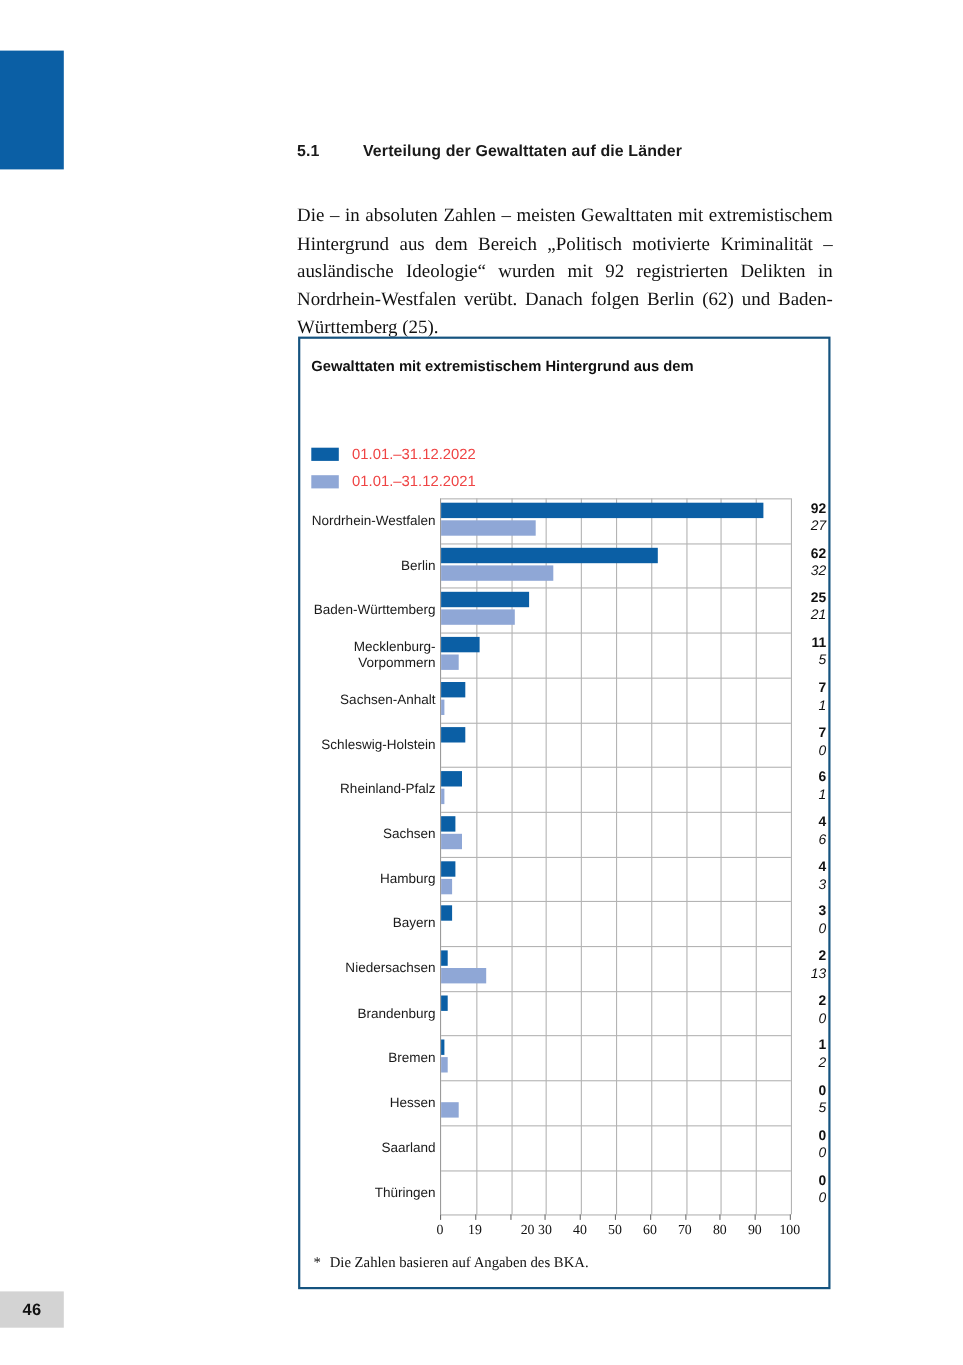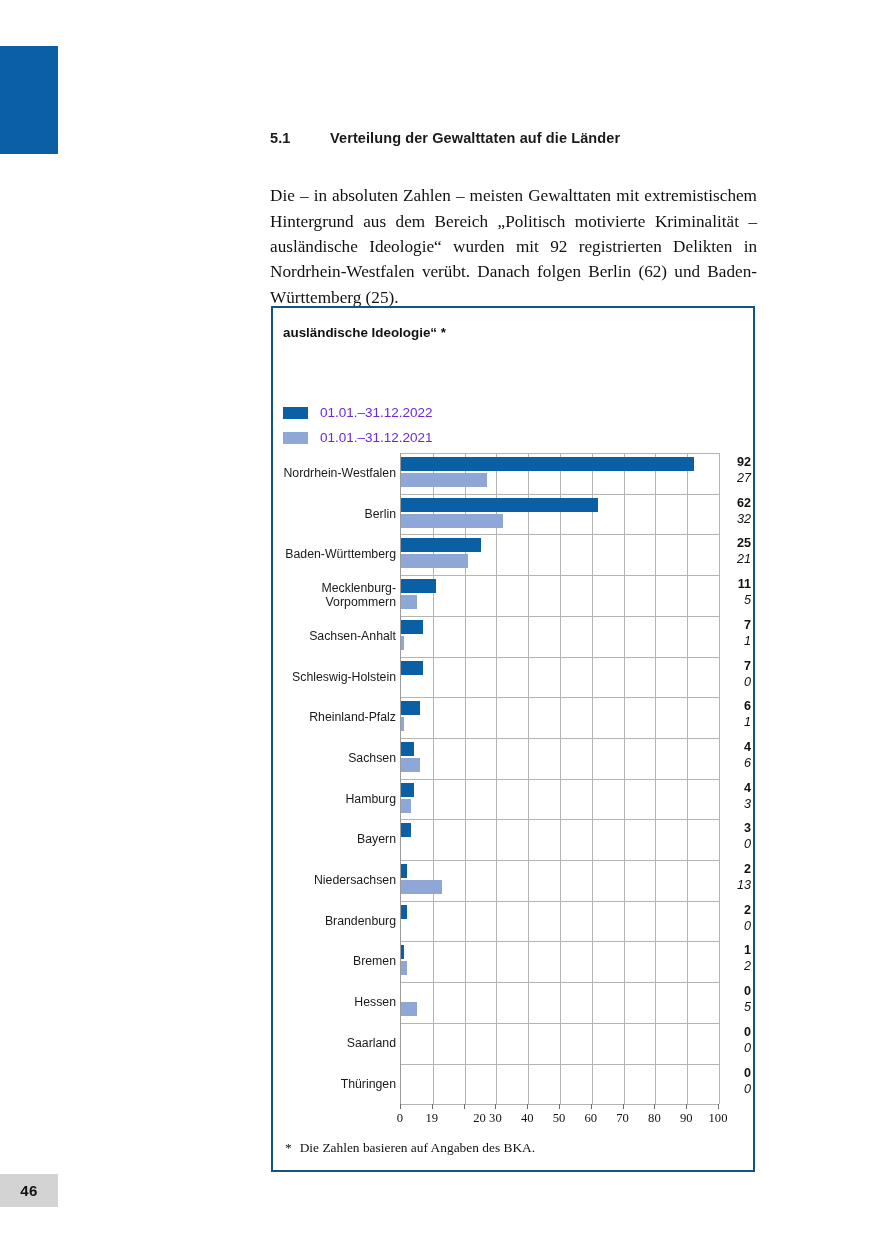--- a/index.html
+++ b/index.html
@@ -110,21 +110,21 @@
     height: 25px;
   }
   .legend-swatch {
     width: 25px;
     height: 12px;
     margin-right: 12px;
   }
   .legend-label {
     font-family: "Liberation Sans", sans-serif;
     font-size: 13.5px;
-    color: #6d28d9;
+    color: #ef4444;
   }
 
   
   #plot-wrap {
     position: absolute;
     left: 0;
     top: 145px;
     width: 540px;
     height: 660px;
   }
@@ -239,21 +239,21 @@
 
 <div id="page-number-box">46</div>
 
 <h2 id="section-heading"><span class="num">5.1</span><span>Verteilung der Gewalttaten auf die Länder</span></h2>
 
 <p id="intro-paragraph">Die – in absoluten Zahlen – meisten Gewalttaten mit extremistischem Hintergrund aus dem Bereich „Politisch motivierte Kriminalität – ausländische Ideologie“ wurden mit 92 registrierten Delikten in Nordrhein-Westfalen verübt. Danach folgen Berlin (62) und Baden-Württemberg (25).</p>
 
 <div id="chart-box">
 
   <div id="chart-title">
-    <div>ausländische Ideologie“ *</div>
+    <div>Gewalttaten mit extremistischem Hintergrund aus dem</div>
   </div>
 
   <div id="chart-legend">
     <div class="legend-row">
       <span class="legend-swatch" style="background:#0B5FA5;"></span>
       <span class="legend-label">01.01.–31.12.2022</span>
     </div>
     <div class="legend-row">
       <span class="legend-swatch" style="background:#8FA7D6;"></span>
       <span class="legend-label">01.01.–31.12.2021</span>

